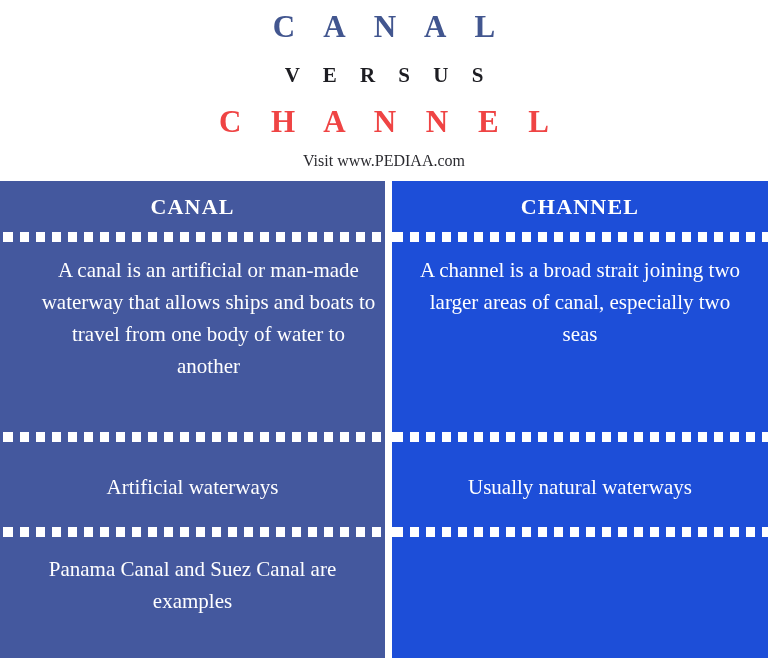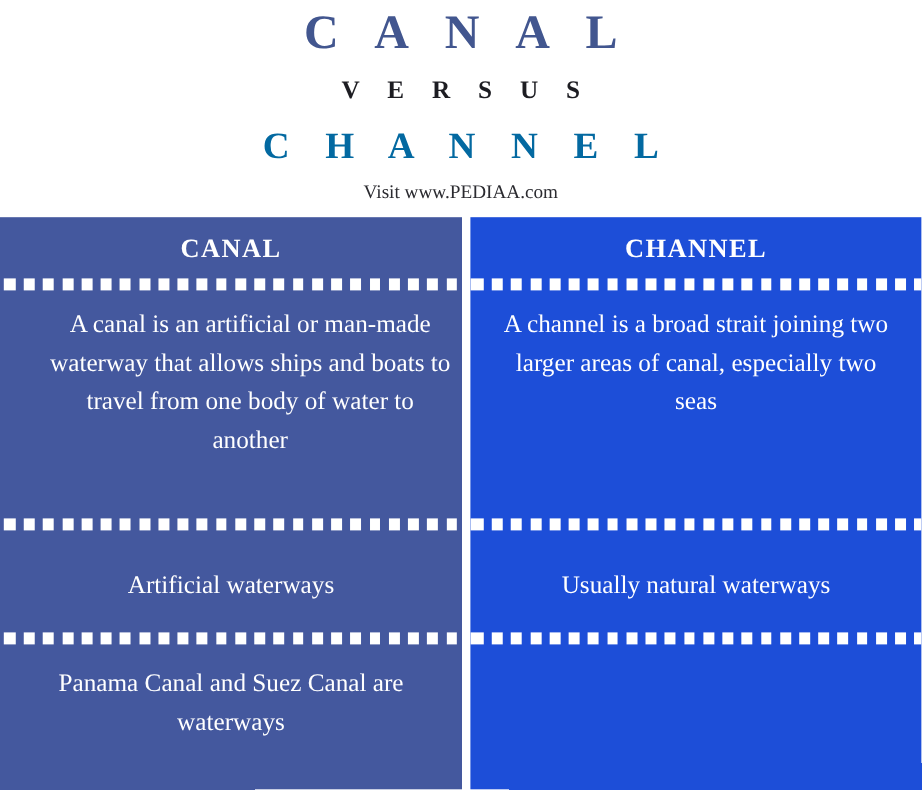--- a/index.html
+++ b/index.html
@@ -25,21 +25,21 @@
     top: 0; left: 0;
     width: 768px;
     height: 181px;
     background: #ffffff;
     text-align: center;
   }
 
   .title-canal {
     position: absolute;
     top: 8px; left: 0; width: 768px;
-    font-size: 40px;
+    font-size: 31px;
     font-weight: bold;
     letter-spacing: 11px;
     text-indent: 11px;
     color: #42568f;
     line-height: 38px;
     font-family: "Liberation Serif", "DejaVu Serif", serif;
   }
 
   .title-versus {
     position: absolute;
@@ -54,21 +54,21 @@
     text-align: center;
   }
 
   .title-channel {
     position: absolute;
     top: 103px; left: 0; width: 768px;
     font-size: 31px;
     font-weight: bold;
     letter-spacing: 11px;
     text-indent: 11px;
-    color: #0369a1;
+    color: #ef4444;
     line-height: 38px;
     font-family: "Liberation Serif", "DejaVu Serif", serif;
   }
 
   .title-visit {
     position: absolute;
     top: 149px; left: 0; width: 768px;
     font-size: 16px;
     font-weight: normal;
     letter-spacing: 0px;
@@ -168,21 +168,21 @@
       <div class="dash-row dash-1"></div>
 
       <div class="cell cell-1">A canal is an artificial or man-made waterway that allows ships and boats to travel from one body of water to another</div>
 
       <div class="dash-row dash-2"></div>
 
       <div class="cell cell-2">Artificial waterways</div>
 
       <div class="dash-row dash-3"></div>
 
-      <div class="cell cell-3">Panama Canal and Suez Canal are waterways</div>
+      <div class="cell cell-3">Panama Canal and Suez Canal are examples</div>
     </div>
 
     <div class="col col-right">
       <div class="col-head">CHANNEL</div>
 
       <div class="dash-row dash-1"></div>
 
       <div class="cell cell-1">A channel is a broad strait joining two larger areas of canal, especially two seas</div>
 
       <div class="dash-row dash-2"></div>

